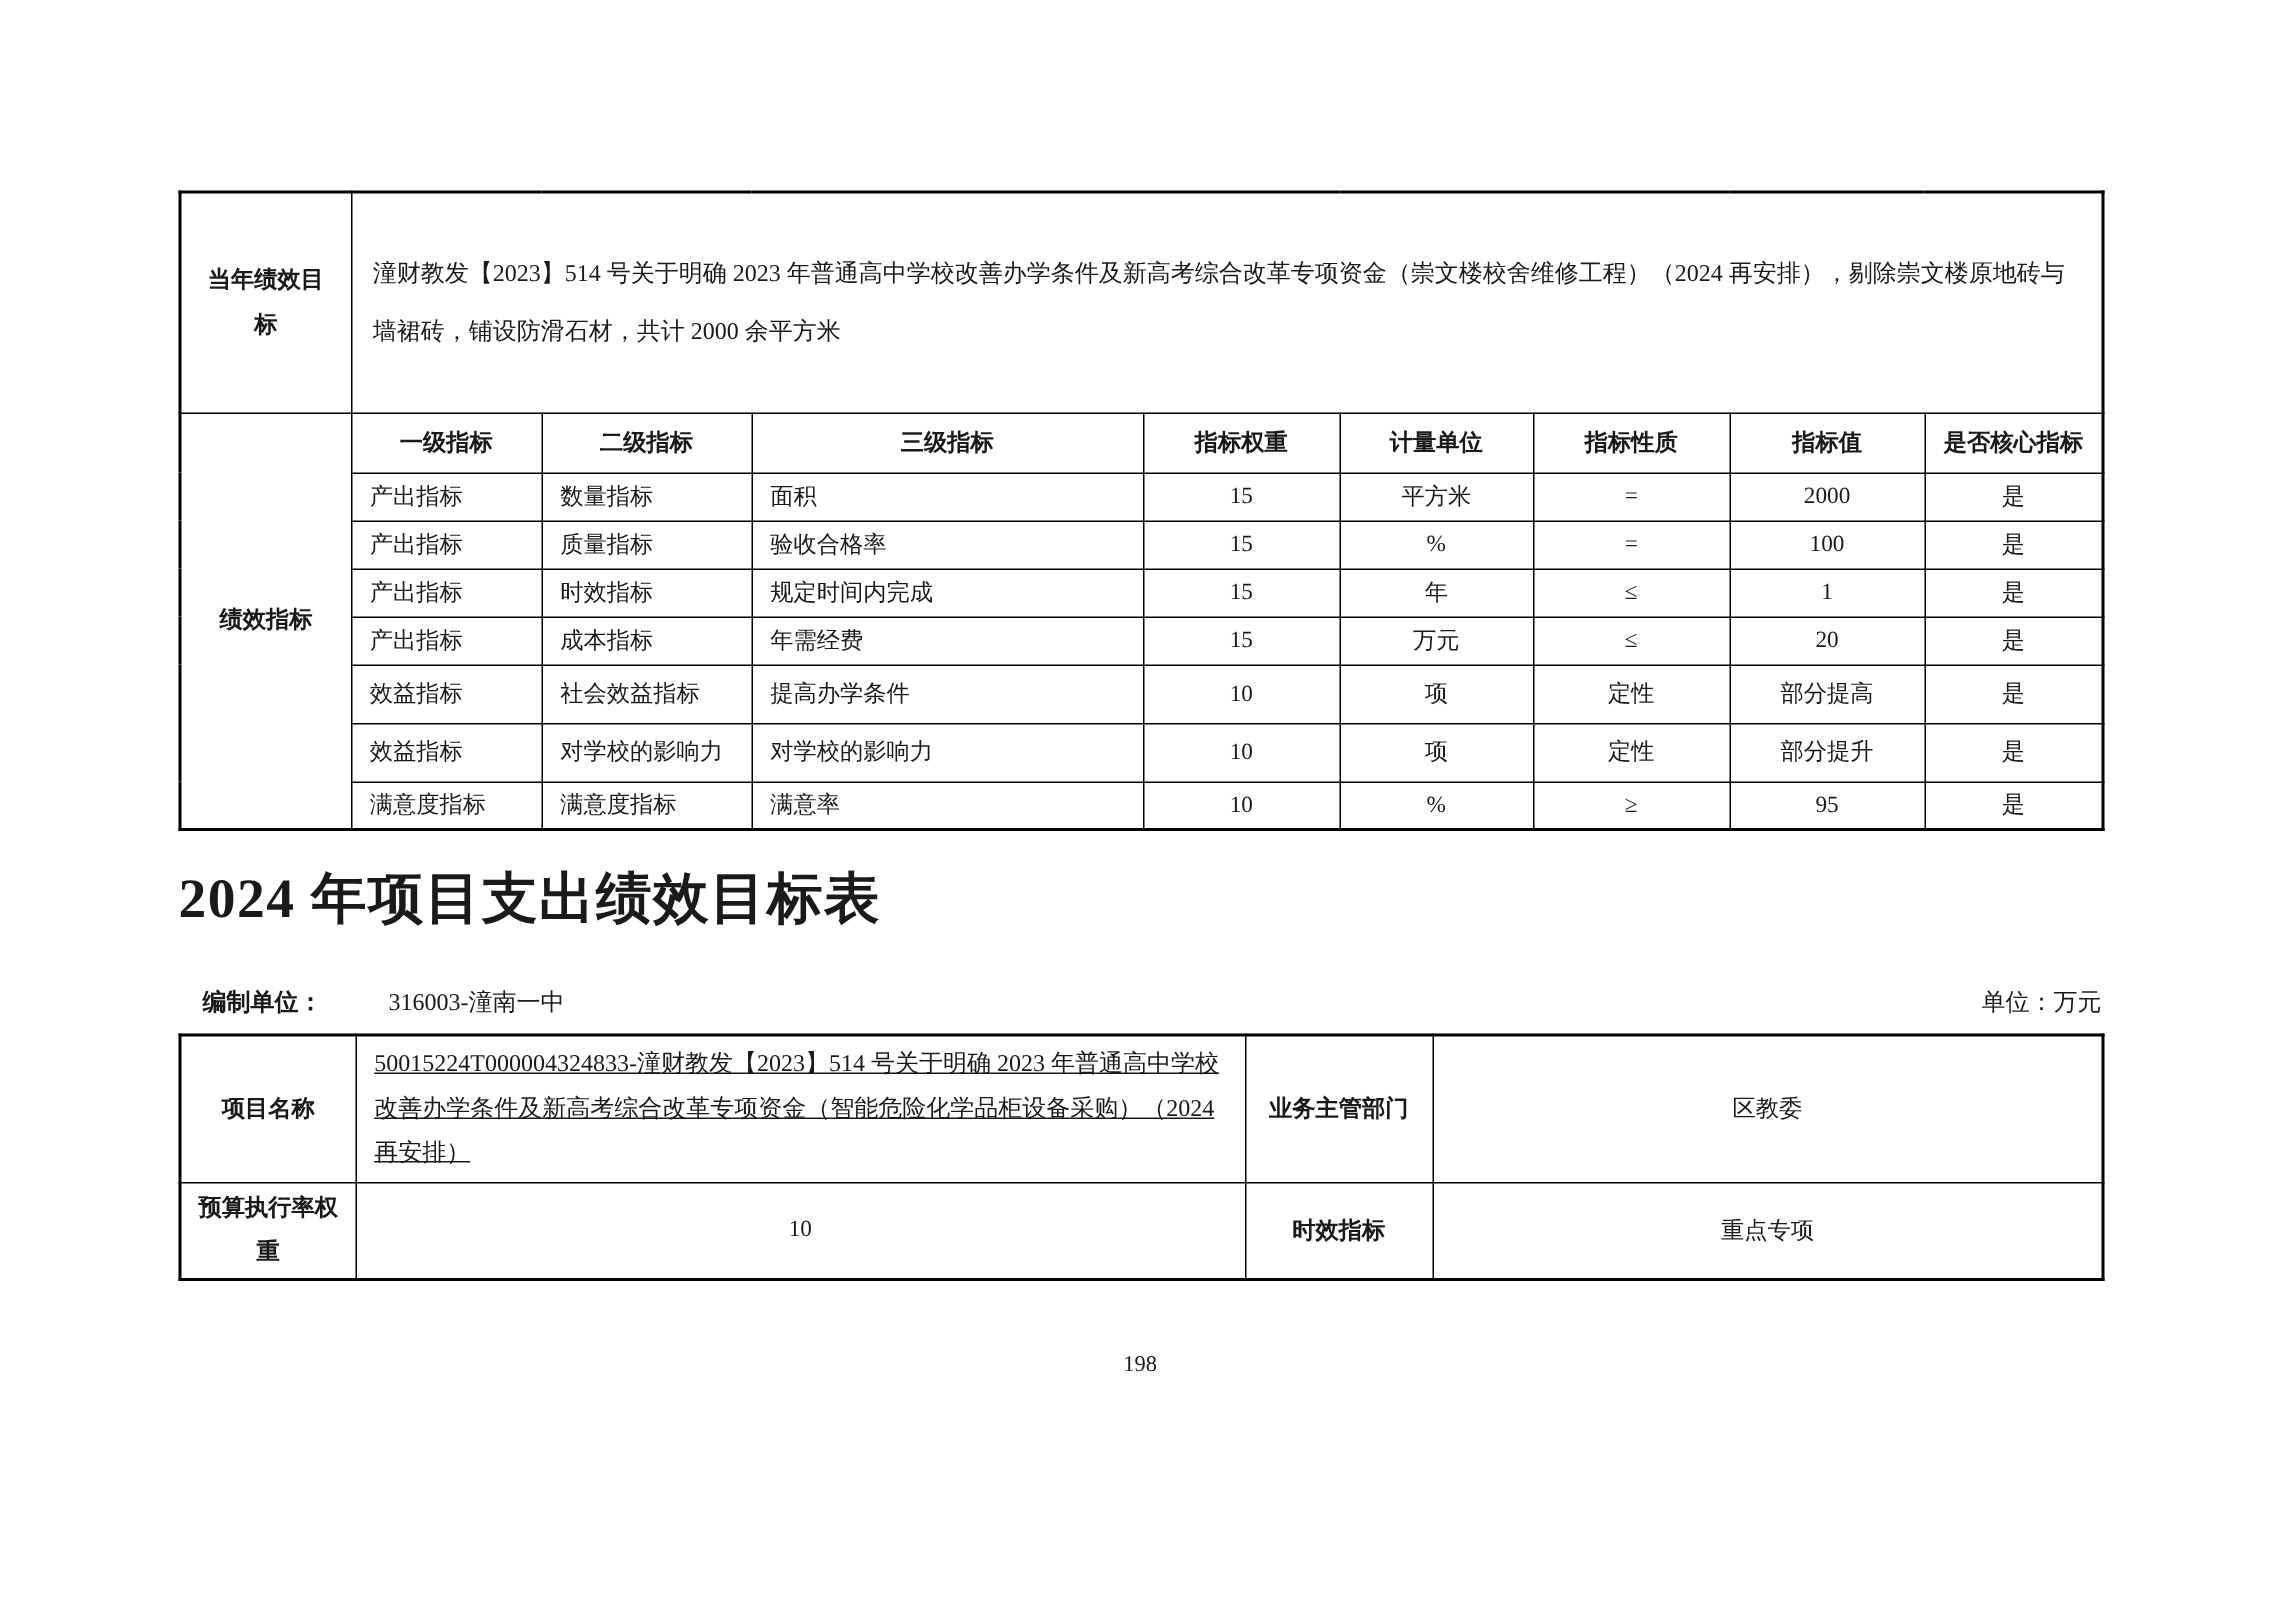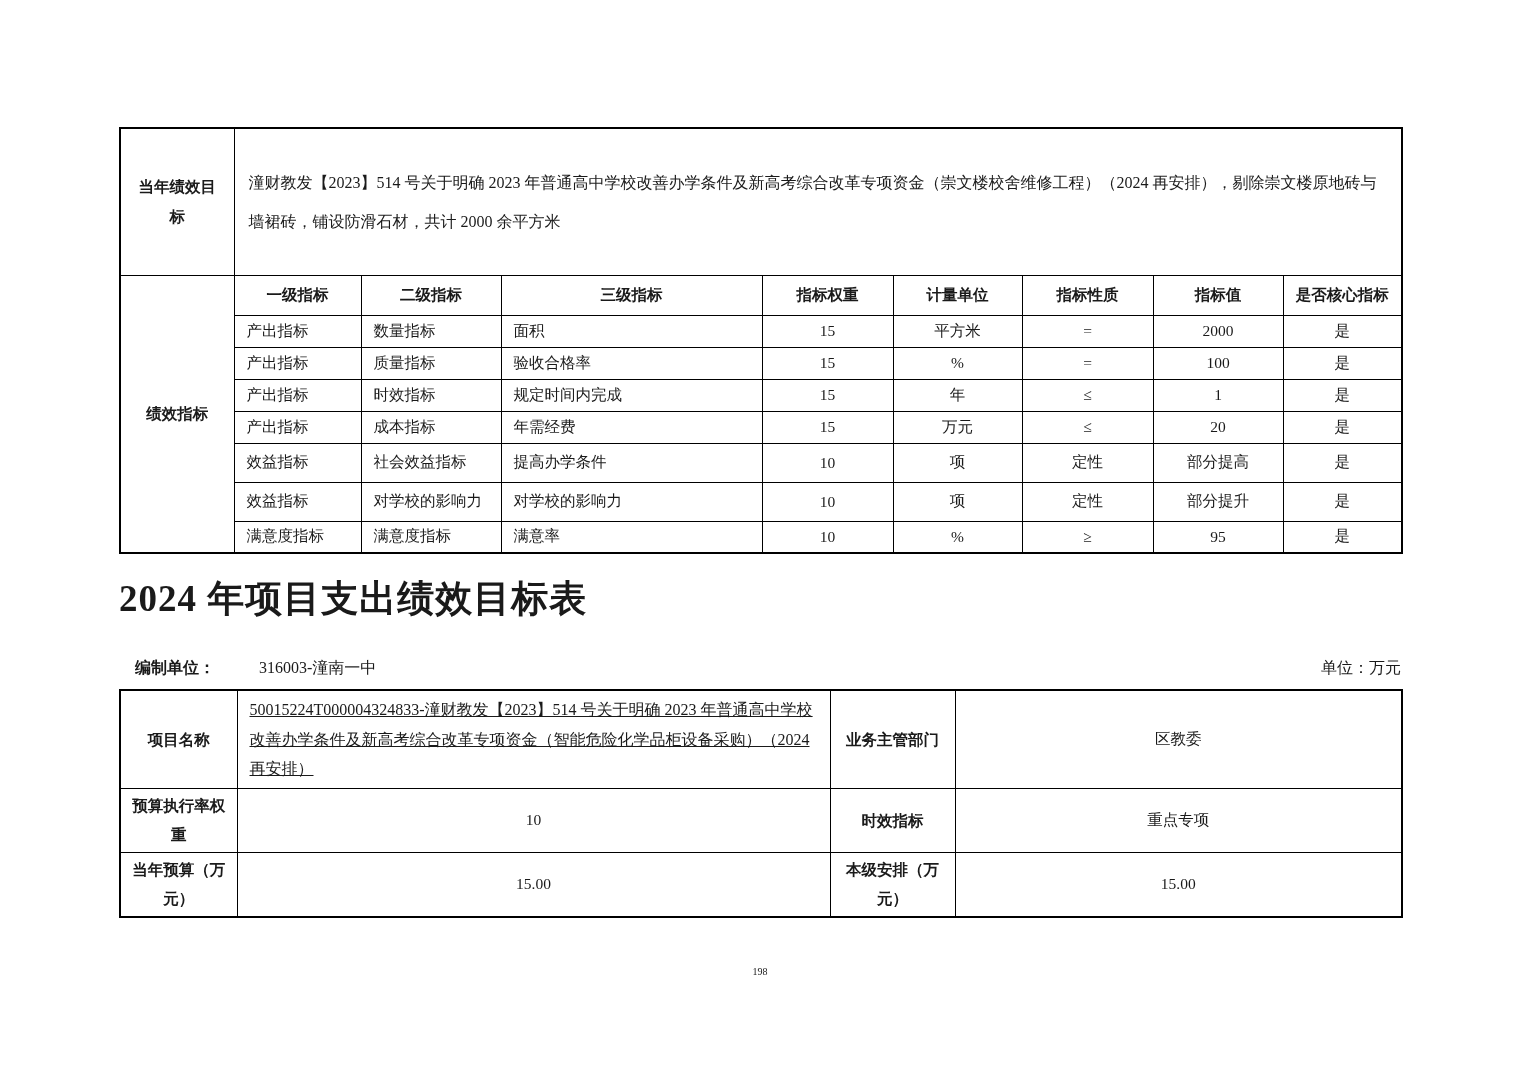--- a/index.html
+++ b/index.html
@@ -45,21 +45,21 @@
   .meta-value{margin-left:40px;}
   
   .t2 .r1 td{height:82px;}
   .t2 .r2 td{height:53px;}
   .t2 .r3 td{height:49px;}
   .t2 .proj-name{
     text-align:left;font-size:16px;line-height:1.85;padding:4px 12px;text-decoration:underline;
   }
   .t2 .lbl{line-height:1.9;}
   .page-number{
-    text-align:center;font-size:10px;margin-top:48px;
+    text-align:center;font-size:15px;margin-top:48px;
   }
 </style>
 </head>
 <body>
 
 <div class="page">
 
   <table class="doc-table t1">
     <colgroup>
       <col style="width:114px">
@@ -184,24 +184,18 @@
         <td class="proj-name">50015224T000004324833-潼财教发【2023】514 号关于明确 2023 年普通高中学校改善办学条件及新高考综合改革专项资金（智能危险化学品柜设备采购）（2024 再安排）</td>
         <td class="lbl">业务主管部门</td>
         <td>区教委</td>
       </tr>
       <tr class="r2">
         <td class="lbl">预算执行率权重</td>
         <td>10</td>
         <td class="lbl">时效指标</td>
         <td>重点专项</td>
       </tr>
-      <tr class="r3">
-        <td class="lbl">当年预算（万元）</td>
-        <td>15.00</td>
-        <td class="lbl">本级安排（万元）</td>
-        <td>15.00</td>
-      </tr>
     </tbody>
   </table>
 
   <div class="page-number">198</div>
 
 </div>
 
 </body></html>

